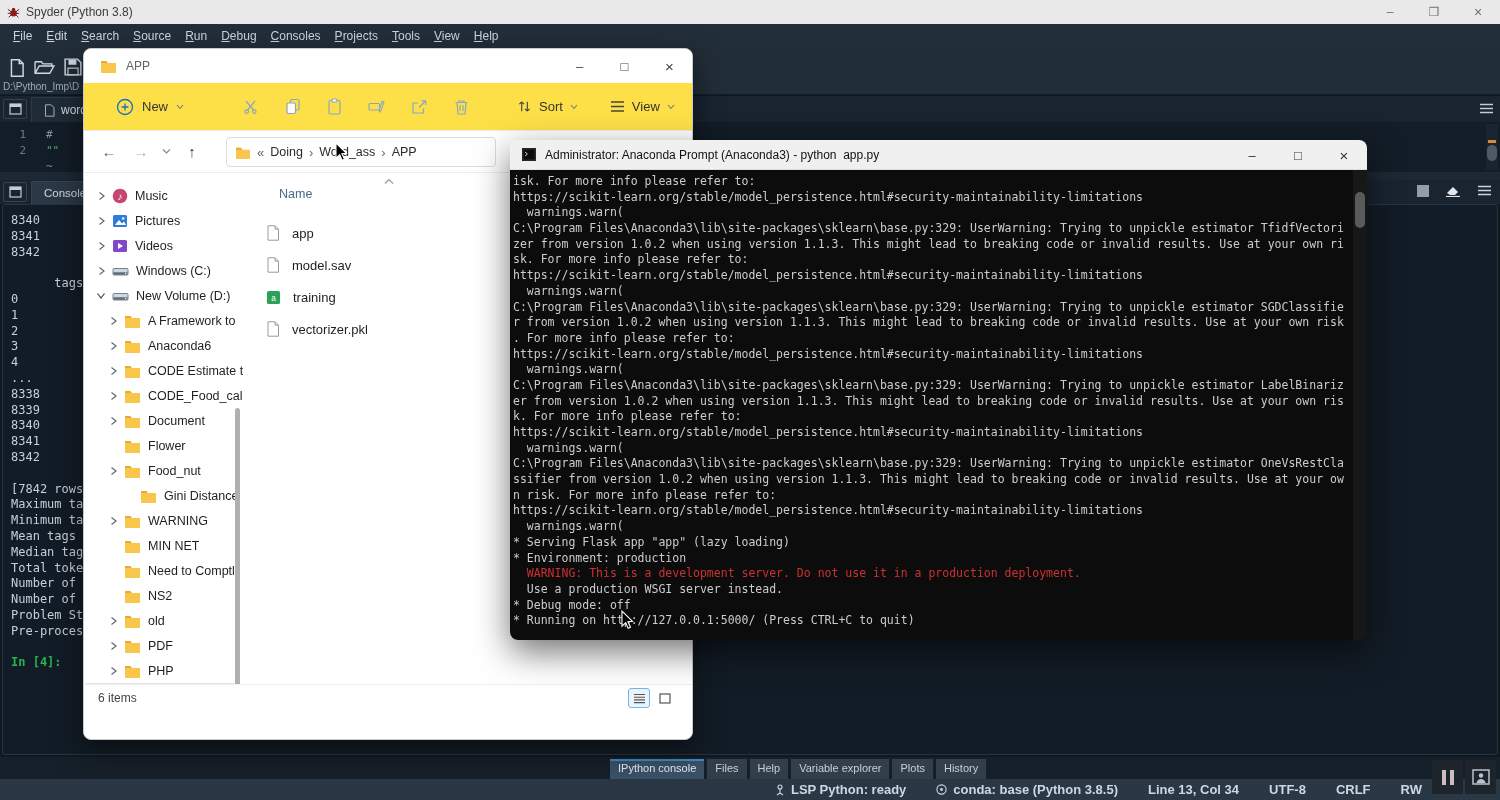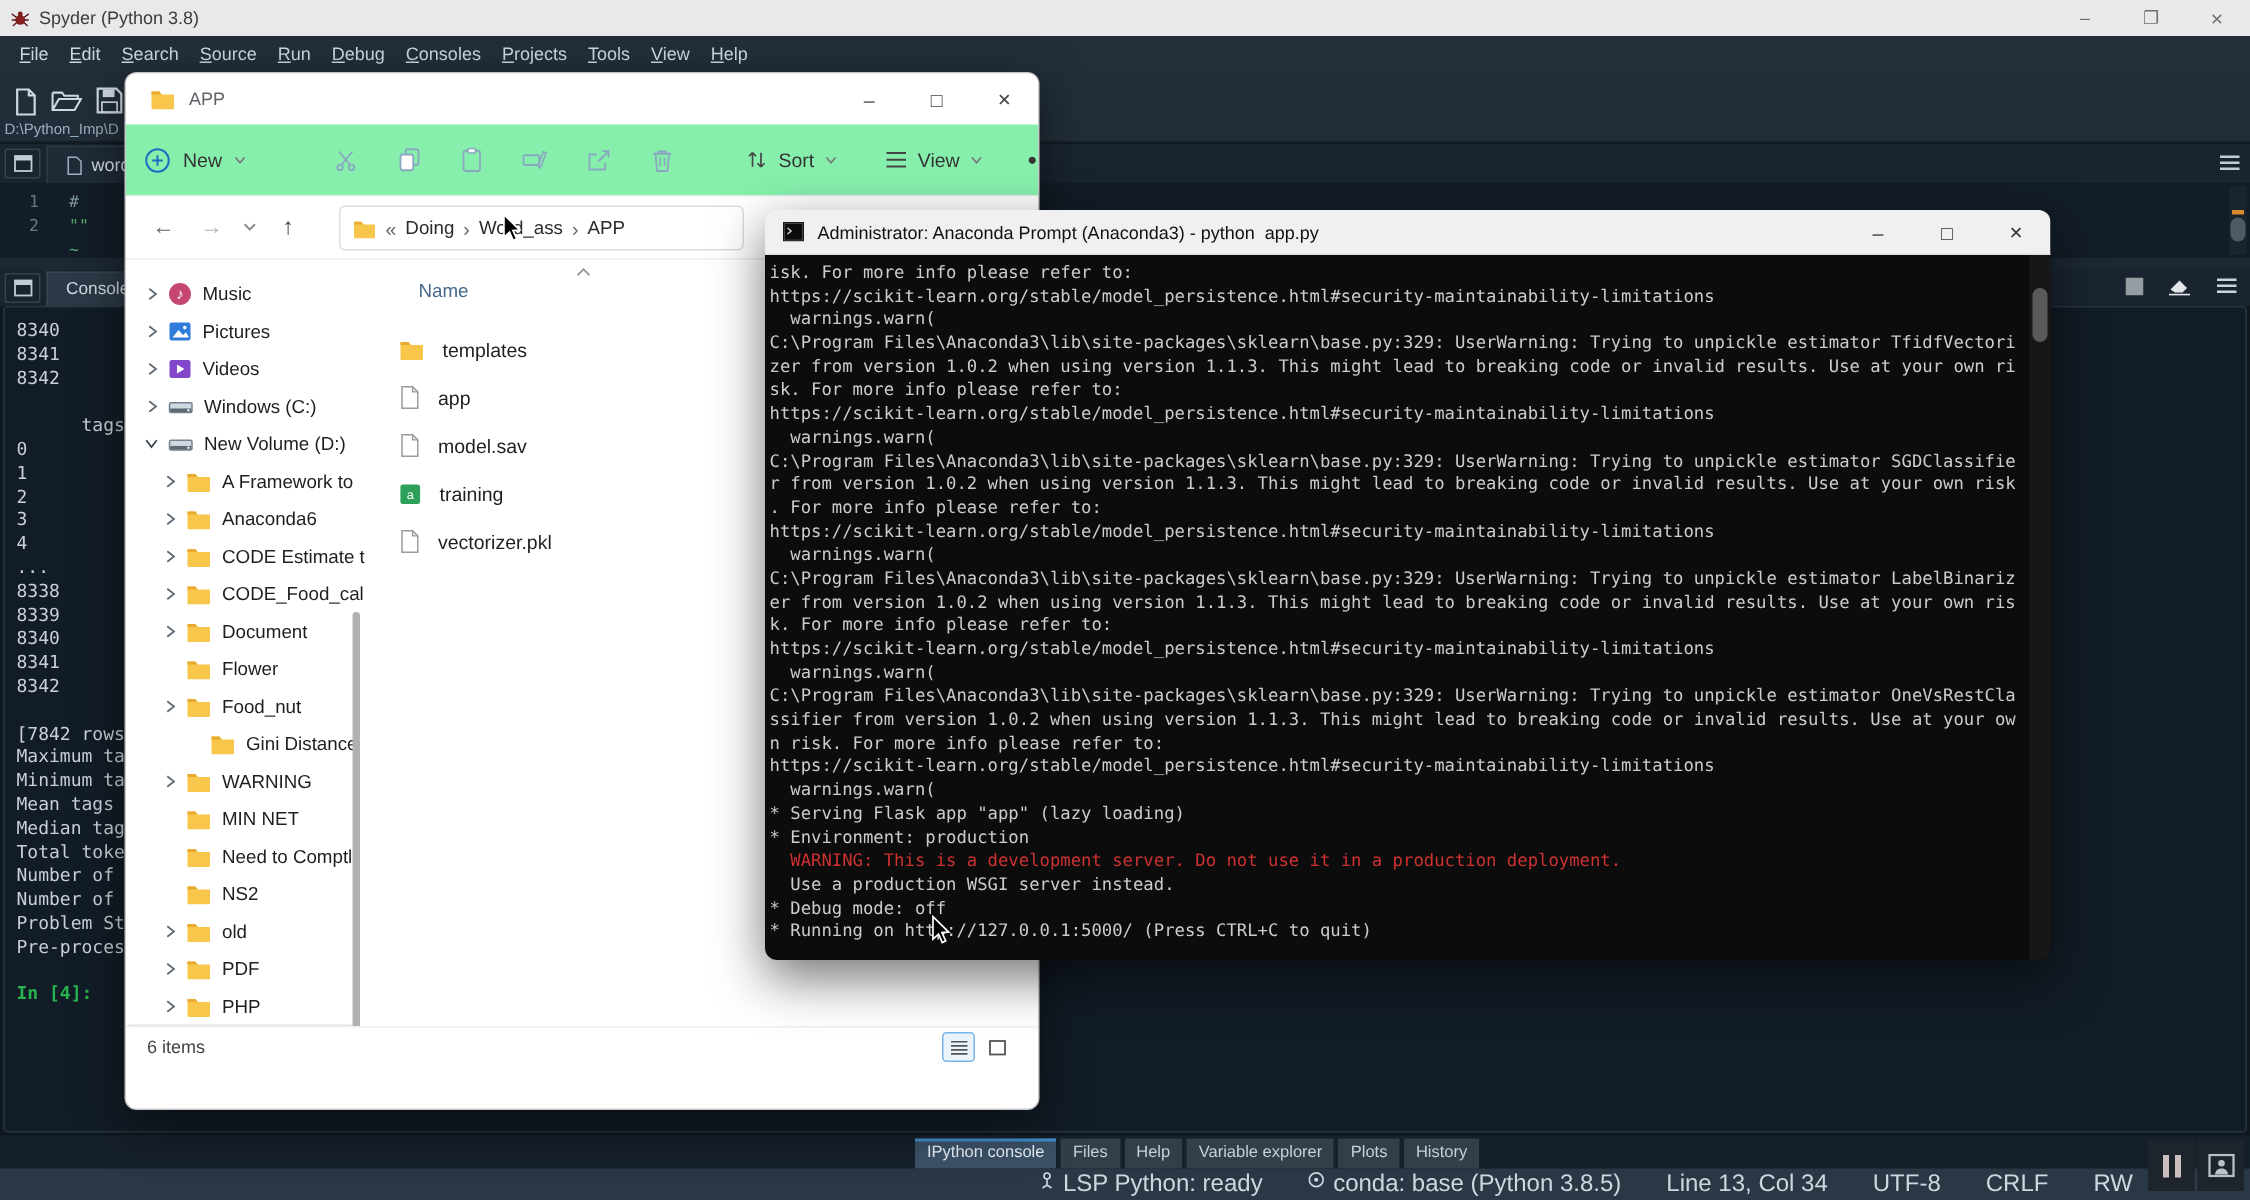--- a/index.html
+++ b/index.html
@@ -38,33 +38,33 @@
   .sp-cons-tab { position:absolute; left:31px; top:1px; height:23px; background:#2b3946; display:flex; align-items:center; padding:0 12px; font-size:11.5px; color:#cfd9e2; border:1px solid #35444f; border-bottom:none; }
   .sp-cons-icons { position:absolute; right:8px; top:4px; display:flex; gap:16px; align-items:center; }
   .sp-console-body { position:absolute; left:2px; top:204px; width:1496px; height:551px; background:#121c26; border:1px solid #263543; border-radius:3px; }
   .sp-cons-lines { position:absolute; left:8px; top:8px; font-family:"DejaVu Sans Mono",monospace; font-size:12px; line-height:15.8px; color:#c7d0d9; white-space:pre; }
   .cons-line { height:15.8px; }
   .cons-prompt { color:#27b34f; font-weight:bold; }
   .sp-bottombar { position:absolute; left:0; top:757px; width:1500px; height:22px; background:#16202a; display:flex; align-items:flex-end; padding-left:610px; gap:3px; }
   .sp-btab { height:20px; font-size:11px; padding:3px 8px 2px 8px; background:#323e4a; color:#c6d0da; white-space:nowrap; }
   .sp-btab.active { background:#3b5166; color:#e4ecf3; border-top:2px solid #3f8cc9; padding-top:1px; }
   .sp-statusbar { position:absolute; left:0; top:779px; width:1500px; height:21px; background:#2a3845; display:flex; align-items:center; justify-content:flex-end; gap:30px; padding-right:78px; }
-  .sp-statitem { display:flex; align-items:flex-start; gap:6px; font-size:16px; color:#cdd7e0; white-space:nowrap; }
+  .sp-statitem { display:flex; align-items:center; gap:6px; font-size:13px; color:#cdd7e0; white-space:nowrap;font-weight:bold; }
   .sp-floaticons { position:absolute; right:4px; top:760px; display:flex; gap:2px; }
   .sp-floatbox { width:31px; height:34px; background:#1d242c; display:flex; align-items:center; justify-content:center; }
   .pause-bars { display:flex; gap:4px; }
   .pause-bars span { width:4px; height:15px; background:#cabebe; }
 
   
   #explorer { position:absolute; left:83px; top:48px; width:610px; height:692px; background:#ffffff; border-radius:8px; box-shadow:0 10px 30px rgba(0,0,0,.5); z-index:10; overflow:hidden; border:1px solid #c9c9c9; }
   .ex-titlebar { position:relative; height:34px; background:#ffffff; display:flex; align-items:center; padding-left:16px; gap:9px; }
   .ex-title { font-size:12px; color:#5f6368; }
   .ex-winctrls { position:absolute; right:0; top:0; height:34px; display:flex; }
   .ex-winctrls .wc { width:45px; height:34px; display:flex; align-items:center; justify-content:center; color:#444; font-size:13px; }
-  .ex-toolbar { position:relative; height:48px; background:#86efac; border-bottom:1px solid #ececec; display:flex; align-items:center; padding-left:12px; }
+  .ex-toolbar { position:relative; height:48px; background:#fde047; border-bottom:1px solid #ececec; display:flex; align-items:center; padding-left:32px; }
   .ex-newbtn { display:flex; align-items:center; gap:8px; font-size:13px; color:#333; margin-right:26px; }
   .ex-sep { width:1px; height:24px; background:#e2e2e2; margin:0 10px; }
   .ex-iconbtns { display:flex; gap:26px; align-items:center; margin:0 12px; }
   .ex-labelbtn { display:flex; align-items:center; gap:7px; font-size:13px; color:#333; margin:0 16px; }
   .ex-more { font-size:11px; color:#333; letter-spacing:1px; margin-left:14px; }
   .ex-addr { position:relative; height:42px; background:#fff; border-bottom:1px solid #ececec; display:flex; align-items:center; }
   .ex-nav { display:flex; align-items:center; gap:10px; padding:0 12px 0 14px; color:#555; }
   .ex-nav .nv { font-size:15px; width:22px; text-align:center; }
   .ex-crumbbox { position:absolute; left:142px; top:6px; width:270px; height:30px; border:1px solid #dcdcdc; border-radius:4px; display:flex; align-items:center; gap:6px; padding:0 8px; }
   .crumb { font-size:12.5px; color:#2b2b2b; }
@@ -719,29 +719,20 @@
       <div class="ex-sidescroll"></div>
       <span class="ex-filehead">Name</span>
       <span class="ex-sortchev icon">
         <svg width="10" height="7" viewBox="0 0 10 7">
             <path d="M1 5.5 5 1.5 9 5.5" fill="none" stroke="#999" stroke-width="1.2"></path>
           </svg>
       </span>
       <div class="ex-files">
           <div class="file-row">
             <span class="icon">
-              <svg width="17" height="14" viewBox="0 0 16 14">
-                <path d="M.5 2h5.2l1.6 2H15.5v9.2a.8.8 0 0 1-.8.8H1.3a.8.8 0 0 1-.8-.8z" fill="#f7c64b"></path>
-                <path d="M.5 2h5.2l1.6 2H.5z" fill="#e8ab2f"></path>
-              </svg>
-            </span>
-            <span class="file-label">templates</span>
-          </div>
-          <div class="file-row">
-            <span class="icon">
               <svg width="14" height="16" viewBox="0 0 14 16">
                 <path d="M2 .8h7l3.5 3.5v10.9H2z" fill="#fff" stroke="#9a9a9a"></path>
                 <path d="M9 .8 12.5 4.3H9z" fill="#e6e6e6" stroke="#9a9a9a" stroke-width=".8"></path>
               </svg>
             </span>
             <span class="file-label">app</span>
           </div>
           <div class="file-row">
             <span class="icon">
               <svg width="14" height="16" viewBox="0 0 14 16">

